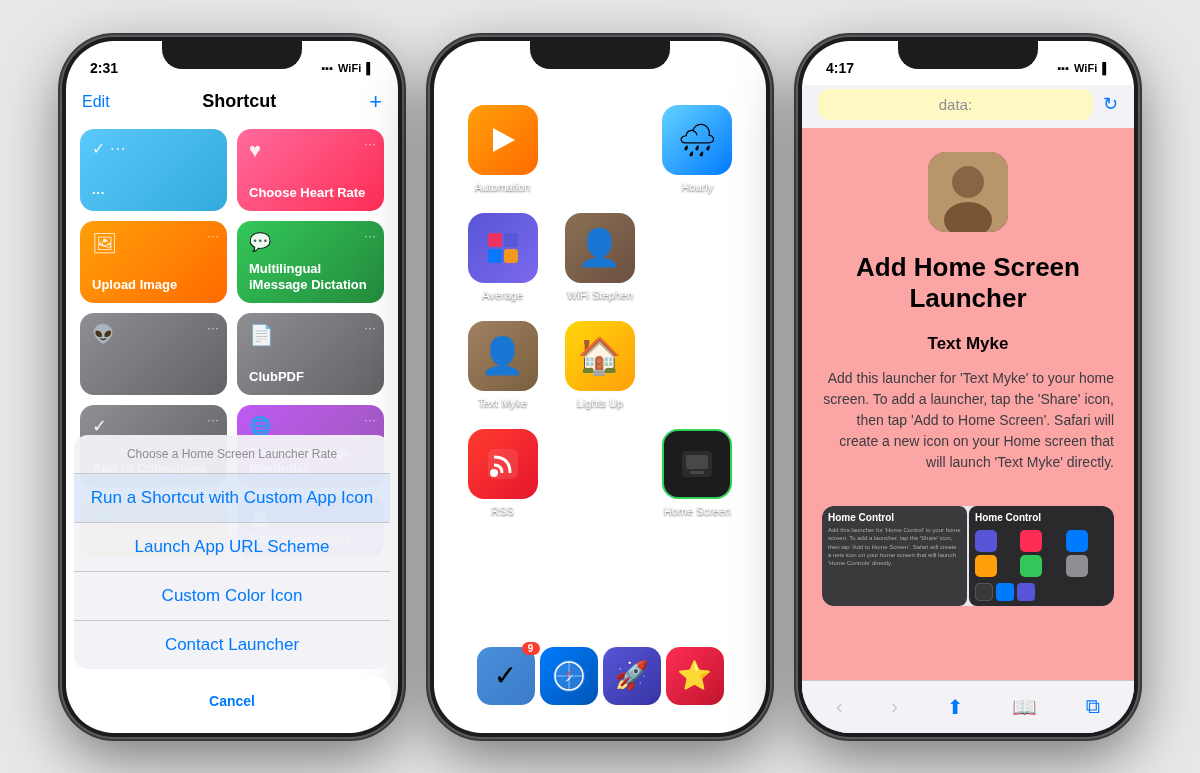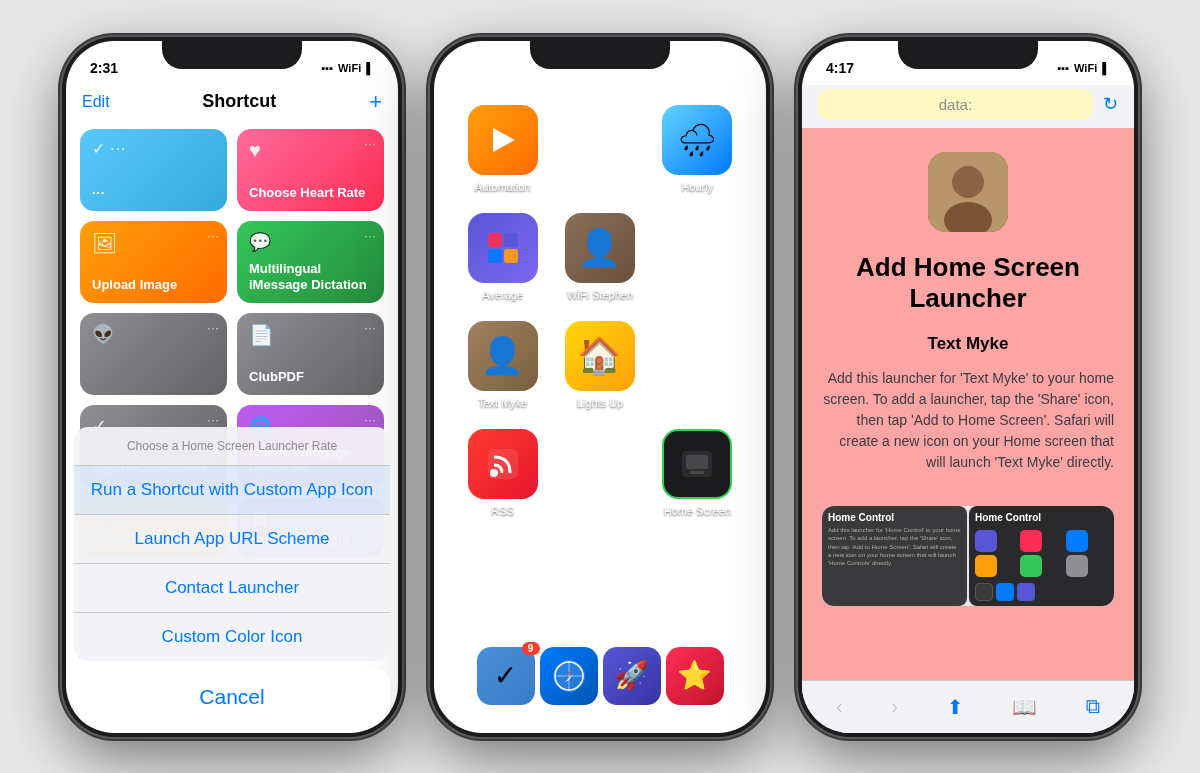--- a/index.html
+++ b/index.html
@@ -157,22 +157,22 @@
     }
     .action-option:last-child { border-bottom: none; }
     .action-option.highlighted { background: rgba(0,122,255,0.08); }
 
     .action-cancel {
       background: rgba(255,255,255,0.97);
       margin: 8px;
       border-radius: 14px;
       padding: 16px;
       text-align: center;
-      font-size: 21px;
-      font-weight: 400;
+      font-size: 14px;
+      font-weight: 700;
       color: #007aff;
     }
 
     .app-grid {
       display: grid;
       grid-template-columns: repeat(3, 1fr);
       gap: 20px;
       padding: 10px 30px;
       margin-top: 10px;
     }
@@ -466,22 +466,22 @@
           <div style="font-size:18px; color:rgba(255,255,255,0.9);">📋</div>
           <div class="card-label">Export Highlight</div>
         </div>
       </div>
 
       <div class="action-sheet-overlay">
         <div class="action-sheet-title">Choose a Home Screen Launcher Rate</div>
         <div class="action-sheet-options">
           <div class="action-option highlighted">Run a Shortcut with Custom App Icon</div>
           <div class="action-option">Launch App URL Scheme</div>
+          <div class="action-option">Custom Color Icon</div>
           <div class="action-option">Contact Launcher</div>
-          <div class="action-option">Custom Color Icon</div>
         </div>
         <div class="action-cancel">Cancel</div>
       </div>
     </div>
   </div>
 
   <div class="phone">
     <div class="phone-inner">
       <div class="notch"></div>
 

